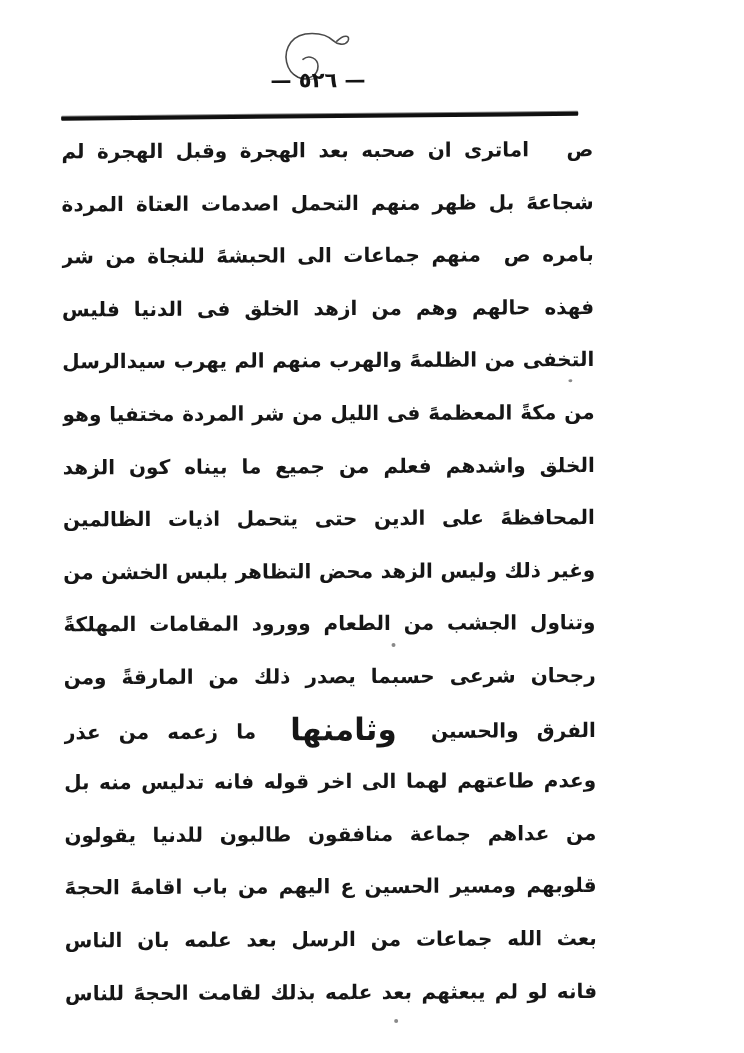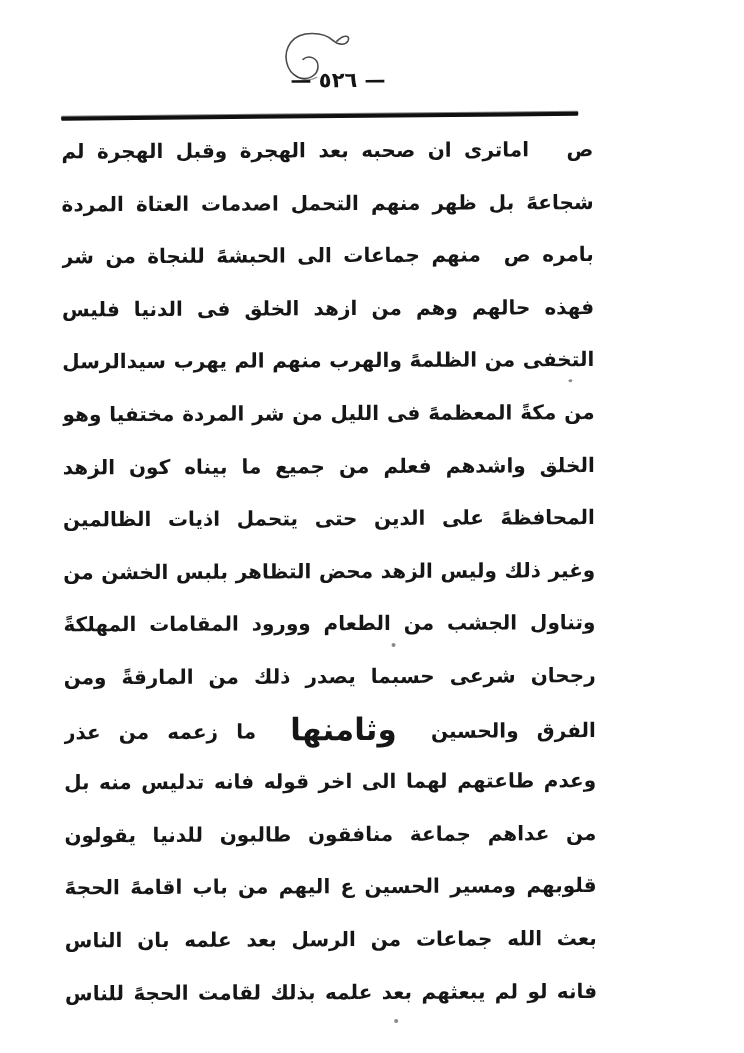--- a/index.html
+++ b/index.html
@@ -20,21 +20,21 @@
   }
   .ink-mark {
     position: absolute;
     left: 276px;
     top: 28px;
     width: 86px;
     height: 58px;
   }
   .page-number {
     position: absolute;
-    left: 230px;
+    left: 210px;
     top: 68px;
     width: 220px;
     text-align: center;
     font-size: 21px;
     font-weight: bold;
     letter-spacing: 4px;
     color: #141414;
     white-space: nowrap;
   }
   .header-rule {

